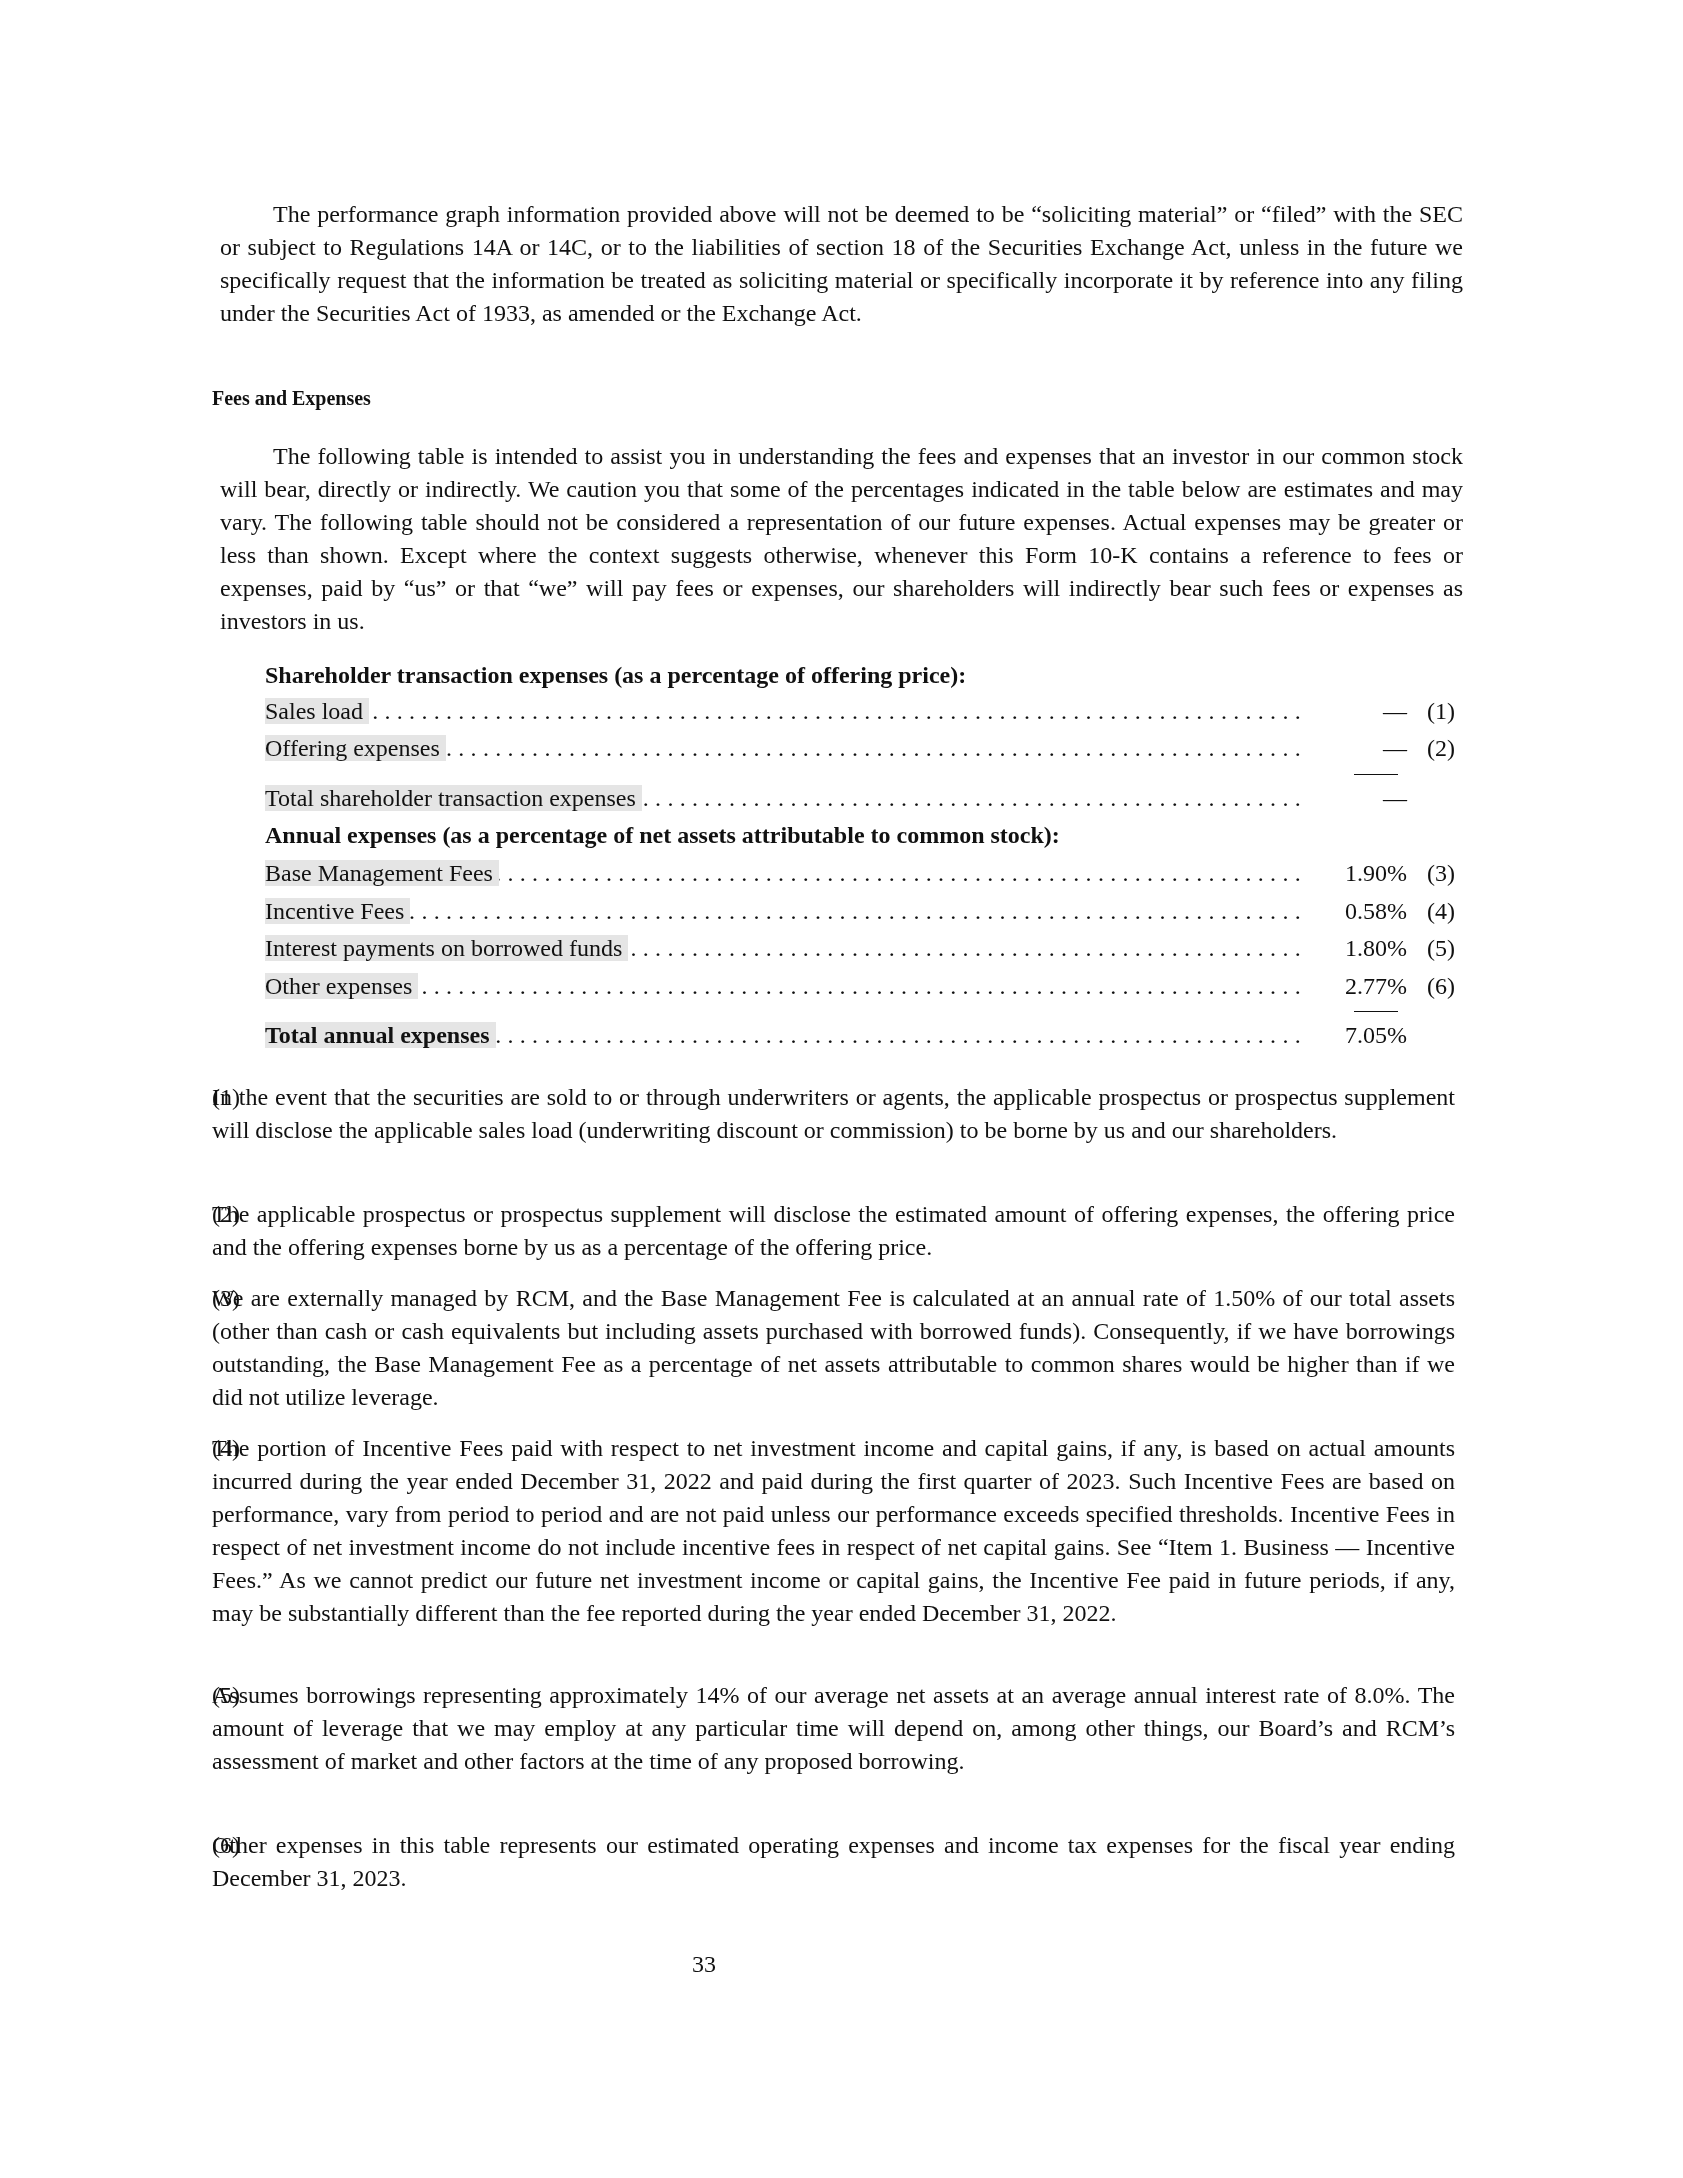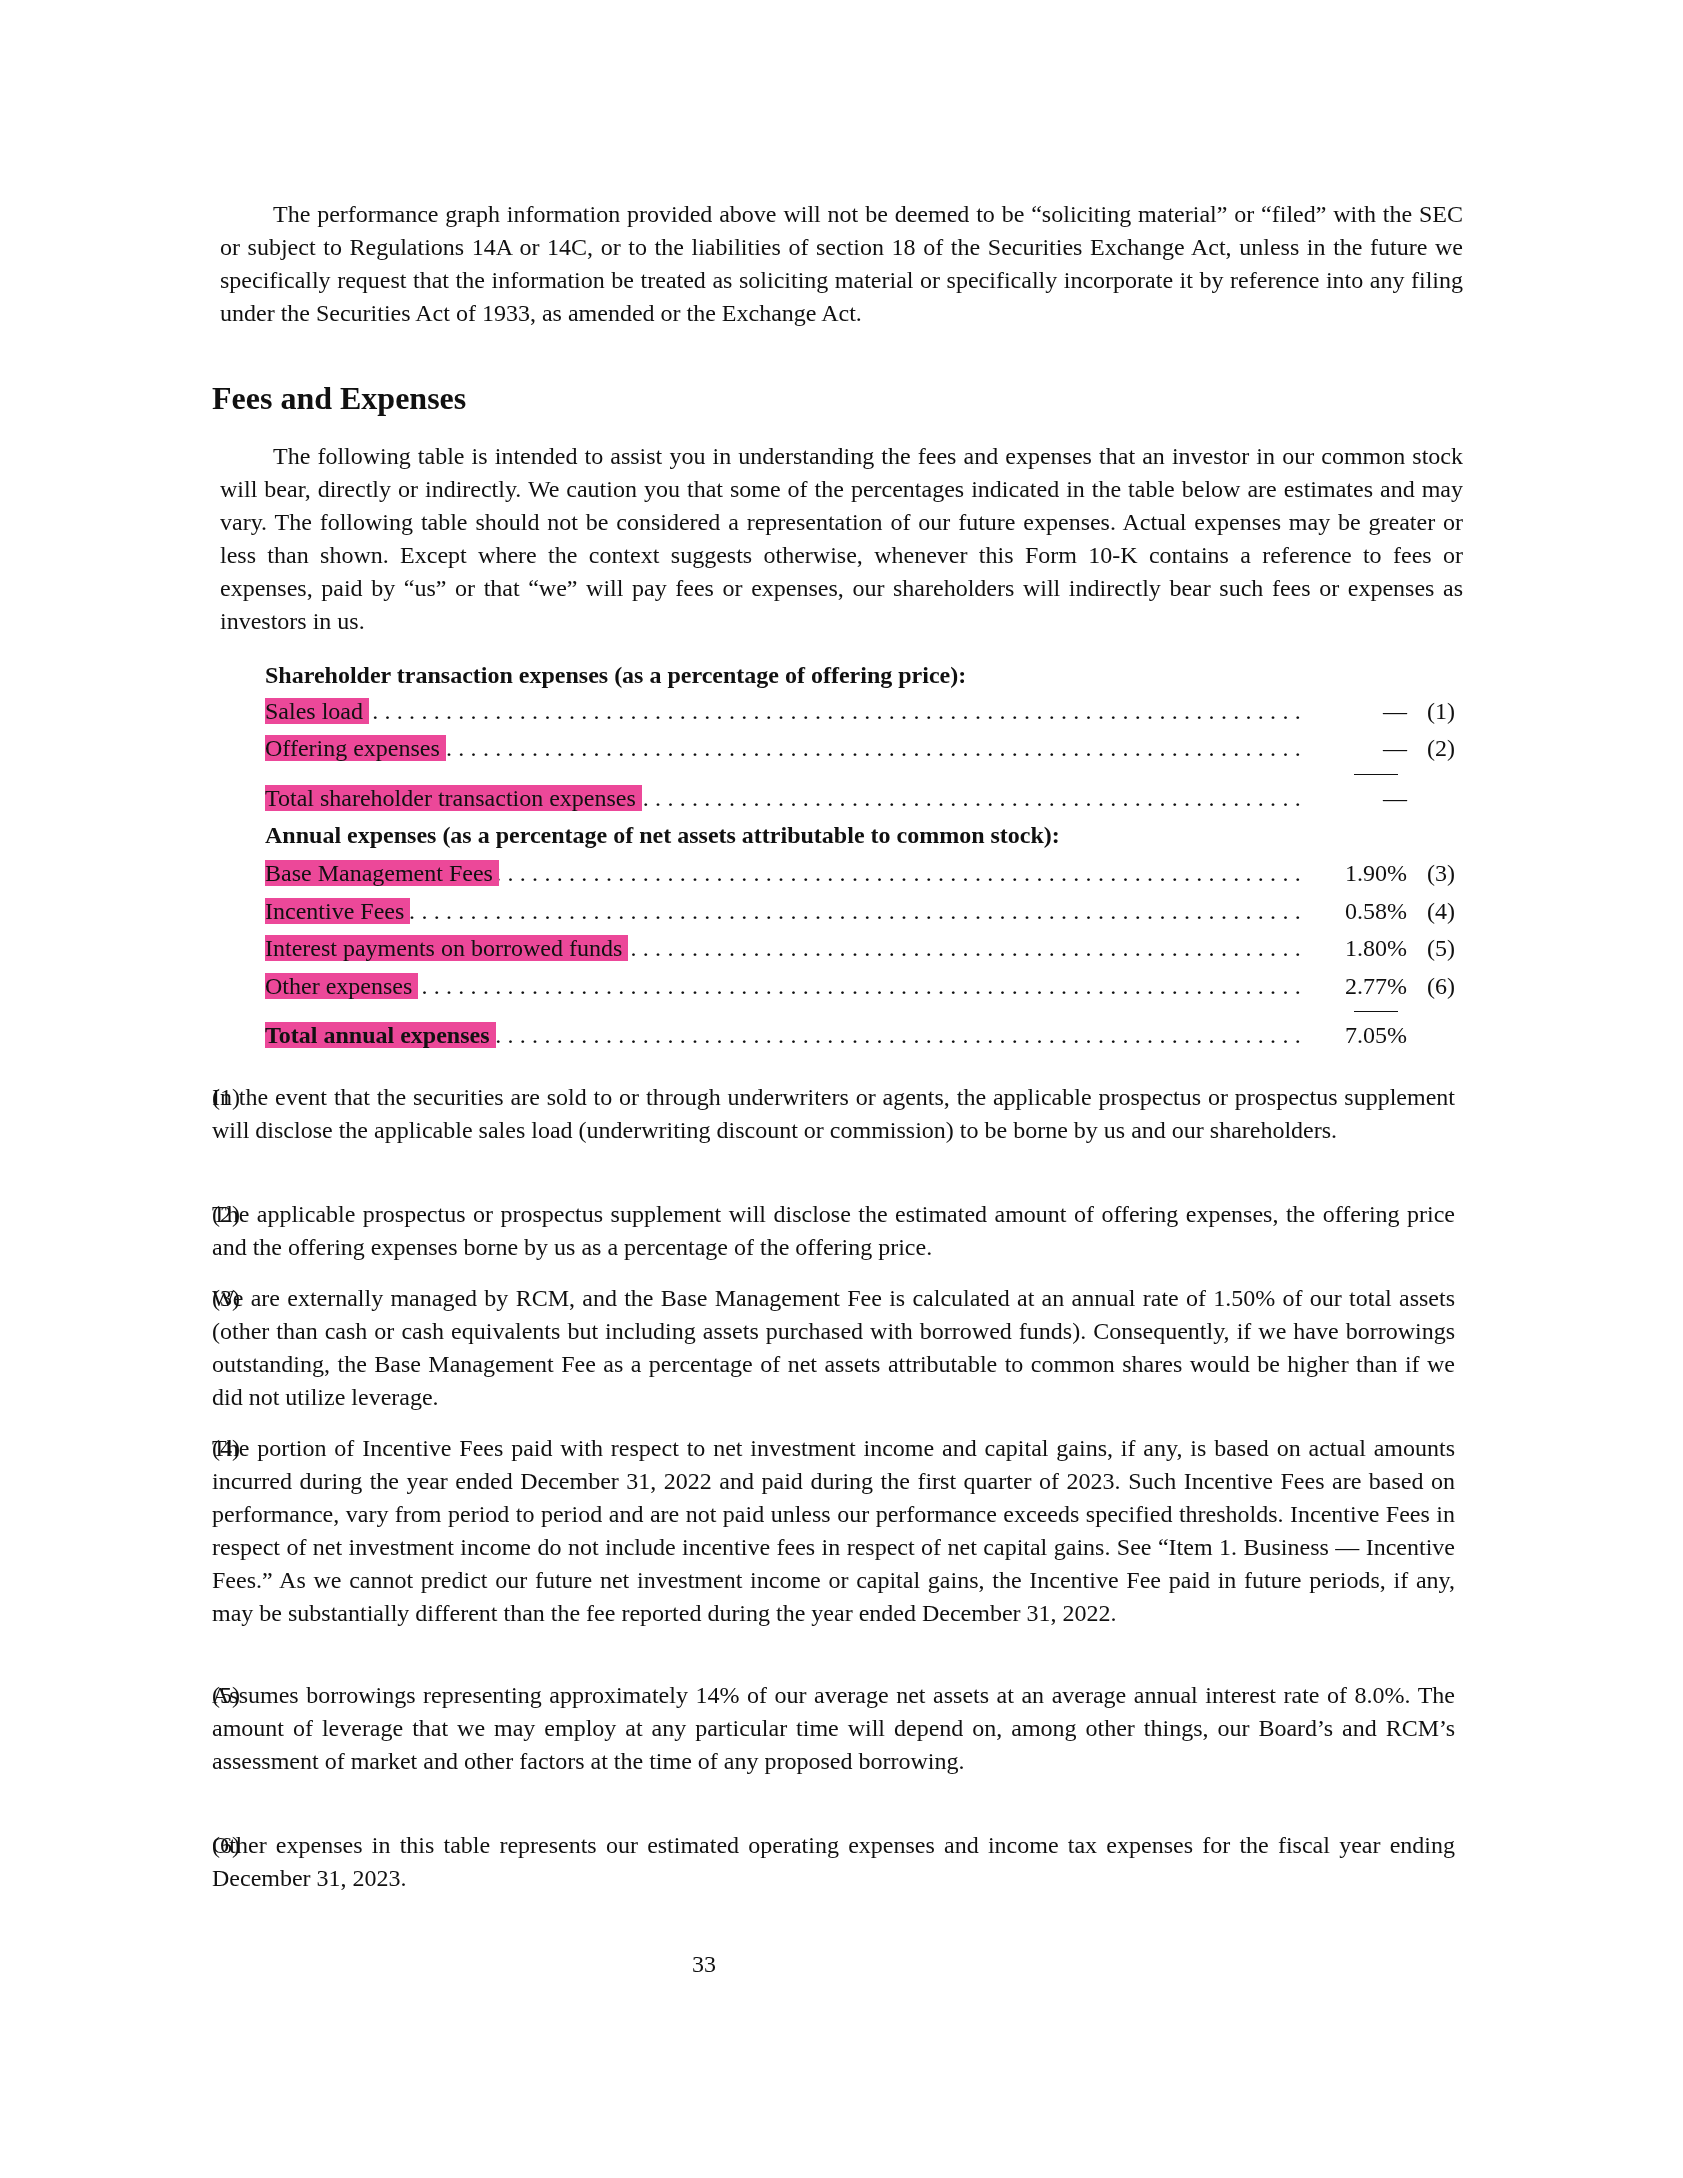--- a/index.html
+++ b/index.html
@@ -8,32 +8,32 @@
     font-family: "Liberation Serif", "DejaVu Serif", serif;
     color: #111111;
   }
   .page { position: absolute; left: 212px; top: 0; width: 1243px; }
   .para {
     position: absolute; left: 0; width: 1243px;
     font-size: 24px; line-height: 33px; text-align: justify;
     text-indent: 53px; margin: 8px;
   }
   .heading {
-    position: absolute; left: 0; font-size: 32px; font-weight: bold; line-height: 33px; margin: 0;
+    position: absolute; left: 0; font-size: 20px; font-weight: bold; line-height: 33px; margin: 0;
   }
   .fee-table { position: absolute; left: 53px; top: 659px; width: 1190px; }
   .row {
     position: absolute; left: 0; width: 1190px; height: 33px;
     font-size: 24px; line-height: 33px; white-space: nowrap;
   }
   .row.section { font-weight: bold; }
   .row .label-wrap {
     position: absolute; left: 0; width: 1042px; overflow: hidden; white-space: nowrap;
   }
-  .row .label { background: #ec4899; padding-right: 6px; position: relative; z-index: 1; text-align: center; }
+  .row .label { background: #e5e5e5; padding-right: 6px; position: relative; z-index: 1; text-align: center; }
   .row.bold .label { font-weight: bold; }
   .row .dots {
     position: absolute; left: 0; right: 0; top: 0; white-space: nowrap; overflow: hidden;
     letter-spacing: 6.3px; text-align: right; direction: rtl; color: #111;
   }
   .row .value {
     position: absolute; right: 48px; width: 99px; text-align: right;
   }
   .row .note {
     position: absolute; right: 0; width: 42px; text-align: right;

